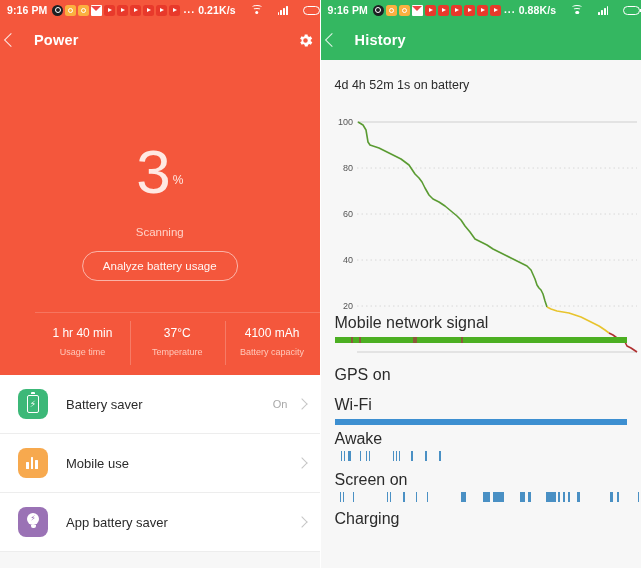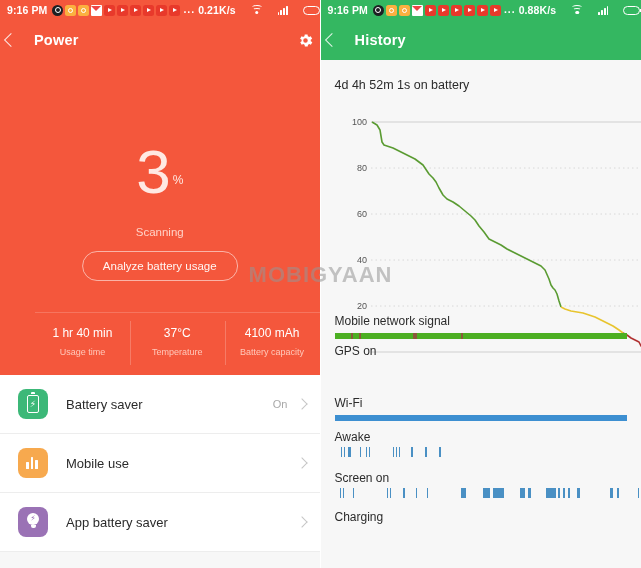--- a/index.html
+++ b/index.html
@@ -99,25 +99,25 @@
   .bulb i{position:absolute;left:50%;top:50%;transform:translate(-50%,-50%);
           color:#9a72b5;font-size:8px;line-height:8px;font-style:normal;}
   .row-label{font-size:13px;color:#2b2b2b;}
   .row-val{margin-left:auto;font-size:11px;color:#a8a8a8;margin-right:10px;}
   .chev{width:7px;height:7px;border-top:1.4px solid #c6c6c6;border-right:1.4px solid #c6c6c6;
         transform:rotate(45deg);flex:none;}
 
   
   .rbody{background:#f7f7f7;height:508px;position:relative;}
   .chart-title{position:absolute;left:14px;top:18px;font-size:12.5px;color:#2b2b2b;}
-  .chart-box{position:absolute;left:0;top:42px;width:263px;height:270px;margin-left:14px;}
+  .chart-box{position:absolute;left:0;top:42px;width:263px;height:270px;}
   .chart-box svg{display:block;}
 
   .srow{position:absolute;left:14px;right:0;}
-  .srow-label{font-size:12px;color:#2b2b2b;}
+  .srow-label{font-size:16px;color:#2b2b2b;}
   .barline{height:6px;margin-top:5px;position:relative;}
   .bl-green{background:#4caf22;}
   .bl-blue{background:#3d8fd1;}
   .barline span{position:absolute;top:0;height:6px;background:#8a5a3a;}
   .ticks{height:10px;margin-top:3px;position:relative;}
   .ticks i{position:absolute;top:0;height:10px;background:#4a90c4;display:block;}
 
   .watermark{position:absolute;left:0;top:262px;width:641px;text-align:center;
              font-size:22px;font-weight:bold;letter-spacing:1px;color:rgba(150,150,150,.55);
              pointer-events:none;z-index:5;}
@@ -301,21 +301,21 @@
       <div class="srow" style="top:254px;">
         <div class="srow-label">Mobile network signal</div>
         <div class="barline bl-green" style="width:292px;">
           <span style="left:16px;width:2px;"></span>
           <span style="left:24px;width:2px;"></span>
           <span style="left:78px;width:4px;"></span>
           <span style="left:126px;width:2px;"></span>
         </div>
       </div>
 
-      <div class="srow" style="top:284px;">
+      <div class="srow" style="top:306px;">
         <div class="srow-label">GPS on</div>
       </div>
 
       <div class="srow" style="top:336px;">
         <div class="srow-label">Wi-Fi</div>
         <div class="barline bl-blue" style="width:292px;"></div>
       </div>
 
       <div class="srow" style="top:370px;">
         <div class="srow-label">Awake</div>
@@ -361,16 +361,13 @@
           <i style="left:303px;width:1.5px;"></i>
         </div>
       </div>
 
       <div class="srow" style="top:450px;">
         <div class="srow-label">Charging</div>
       </div>
     </div>
   </div>
 
-  <div class="watermark">
-    <span>MOBIGYAAN</span>
-  </div>
 </div>
 
 </body></html>

